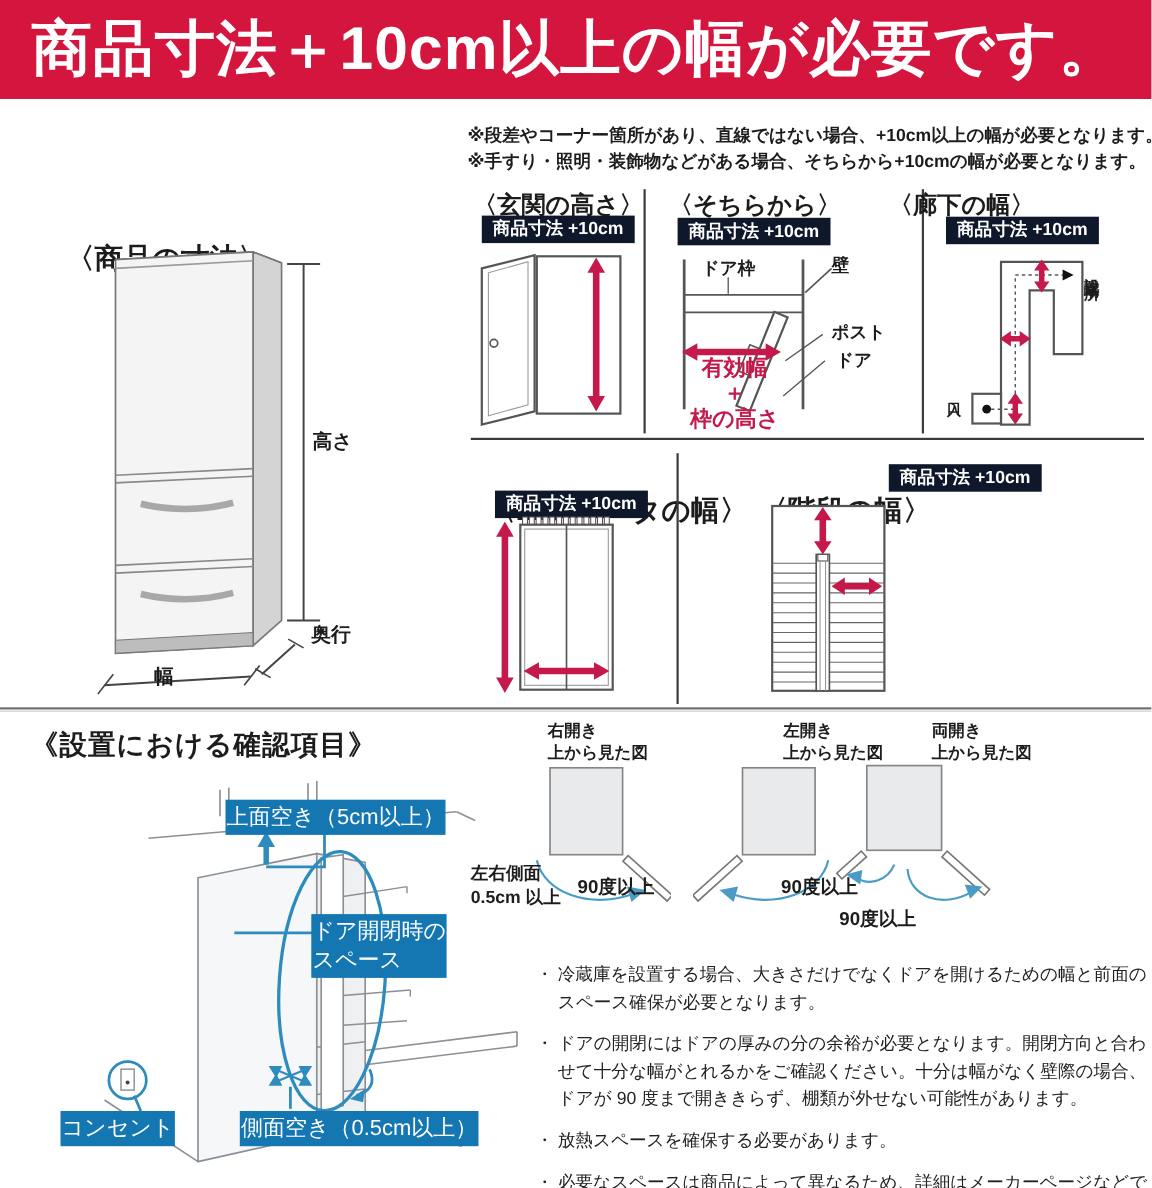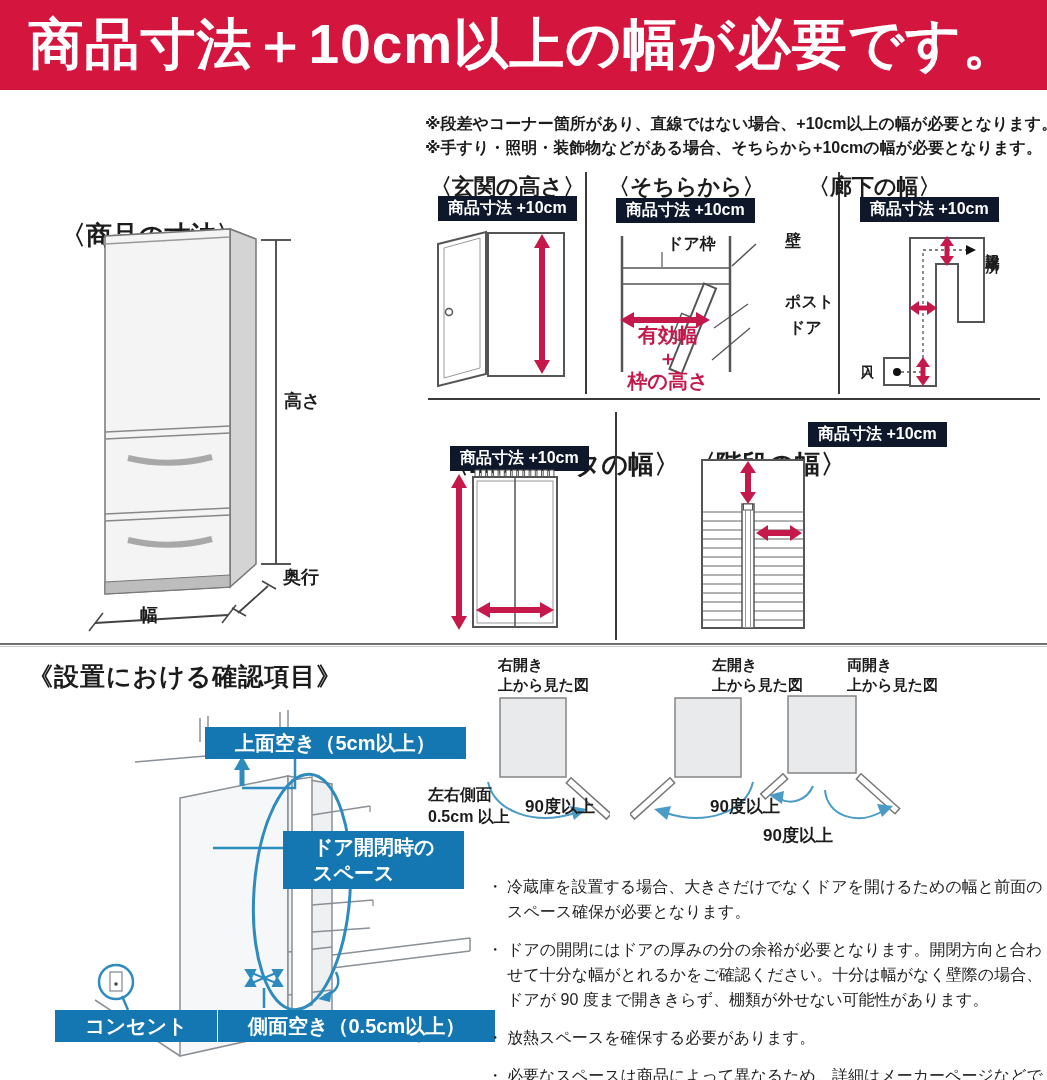--- a/index.html
+++ b/index.html
@@ -11,24 +11,24 @@
   .sec-head{font-size:25px;font-weight:bold;letter-spacing:1px;white-space:nowrap;}
   .note{font-size:16px;font-weight:600;line-height:24px;white-space:nowrap;}
   .panel-title{font-size:22px;font-weight:bold;white-space:nowrap;}
   .panel-title.big{font-size:26px;margin-top:30px;}
   .badge{background:#0f172a;color:#fff;font-weight:bold;font-size:16px;padding:2px 10px;
          display:inline-block;white-space:nowrap;}
   .vdiv{width:2px;background:#3a3a3a;}
   .hdiv{height:2px;background:#3a3a3a;}
   .fullrule{border-top:2px solid #707070;border-bottom:1px solid #c9c9c9;height:1px;width:1047px;}
   .dim-label{font-size:18px;font-weight:600;white-space:nowrap;}
-  .dlabel{font-size:16px;font-weight:600;white-space:nowrap;margin-left:29px;}
+  .dlabel{font-size:16px;font-weight:600;white-space:nowrap;}
   .red-col{color:#c5194c;font-weight:bold;font-size:20px;line-height:23px;text-align:center;width:112px;}
   .vert{writing-mode:vertical-rl;text-orientation:upright;font-size:14px;font-weight:600;letter-spacing:2px;}
-  .blue-box{background:#1577b2;color:#fff;font-weight:bold;font-size:20px;padding:3px 30px;
+  .blue-box{background:#1577b2;color:#fff;font-weight:normal;font-size:20px;padding:3px 1px;
             white-space:nowrap;line-height:26px;}
   .dd-head{font-size:15px;font-weight:bold;line-height:20px;white-space:nowrap;}
   .angle{font-size:17px;font-weight:bold;white-space:nowrap;}
   .side-note{font-size:16px;font-weight:600;line-height:22px;white-space:nowrap;}
   .bullets{width:556px;font-size:16px;line-height:25px;color:#222;}
   .bullet{display:flex;margin-bottom:13px;}
   .bullet .dot{flex:none;width:20px;}
   svg{display:block;}
 </style>
 </head>

